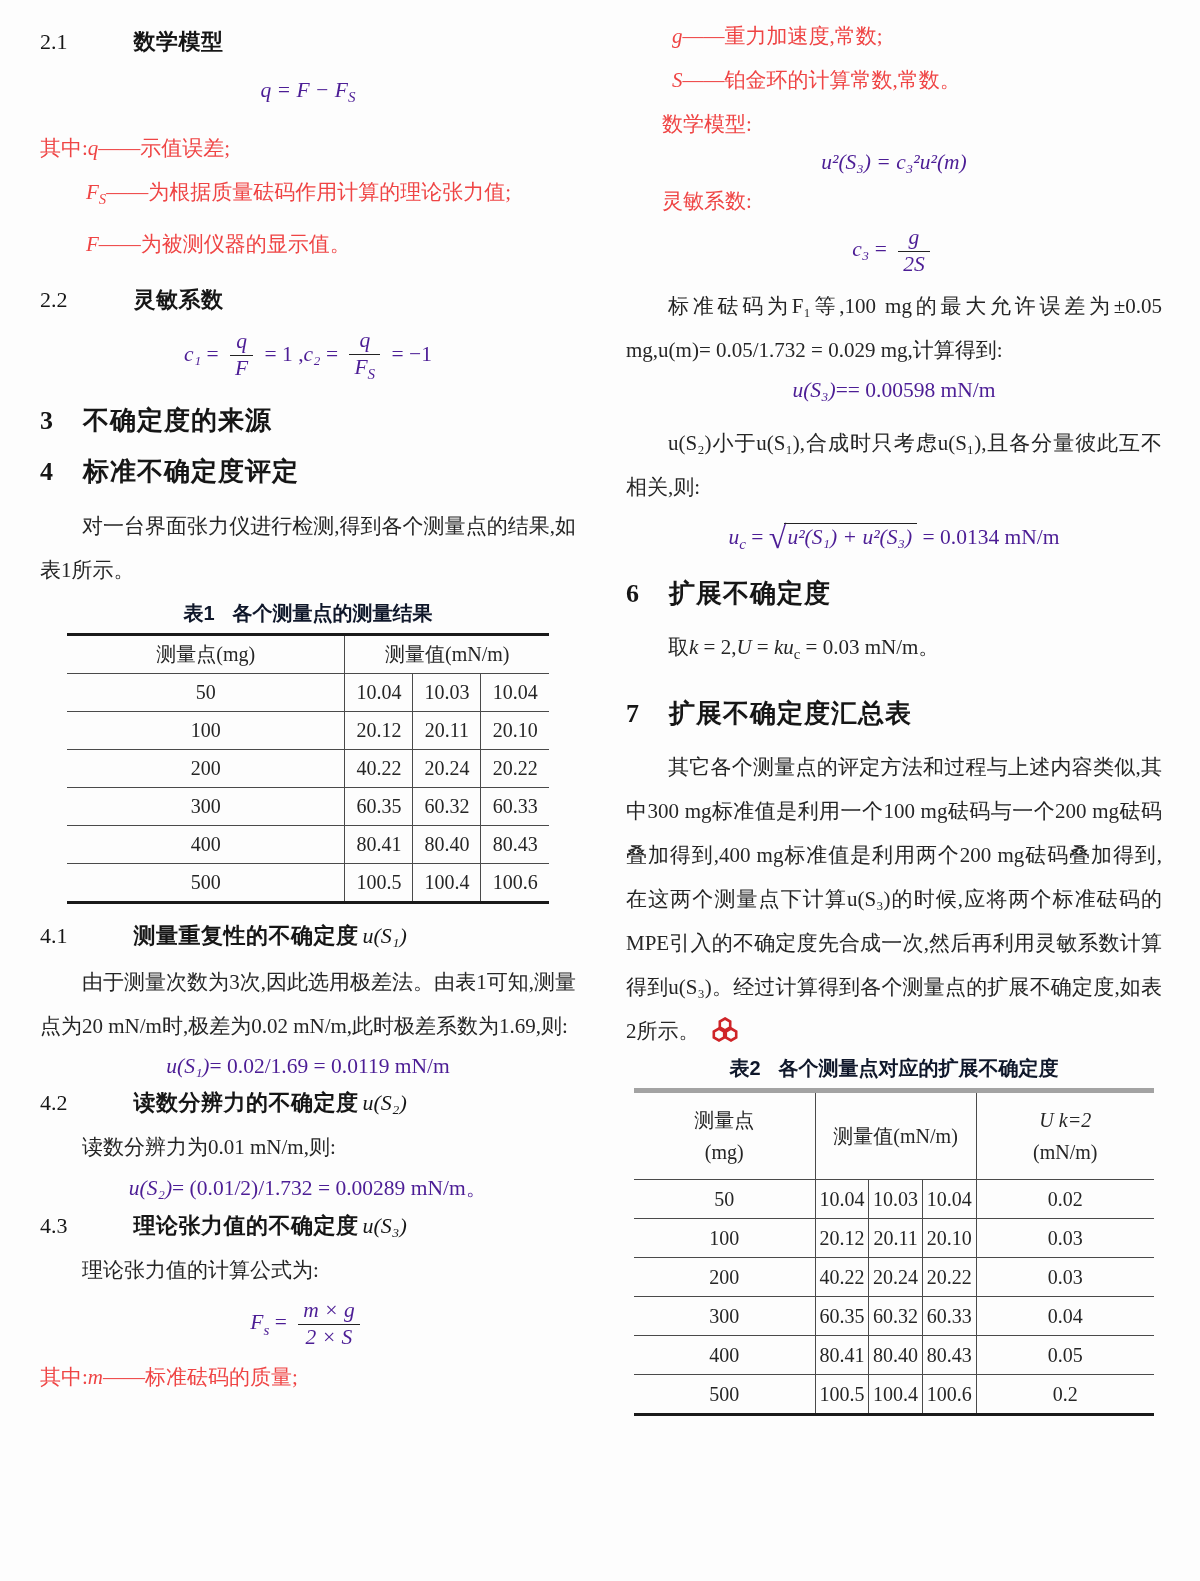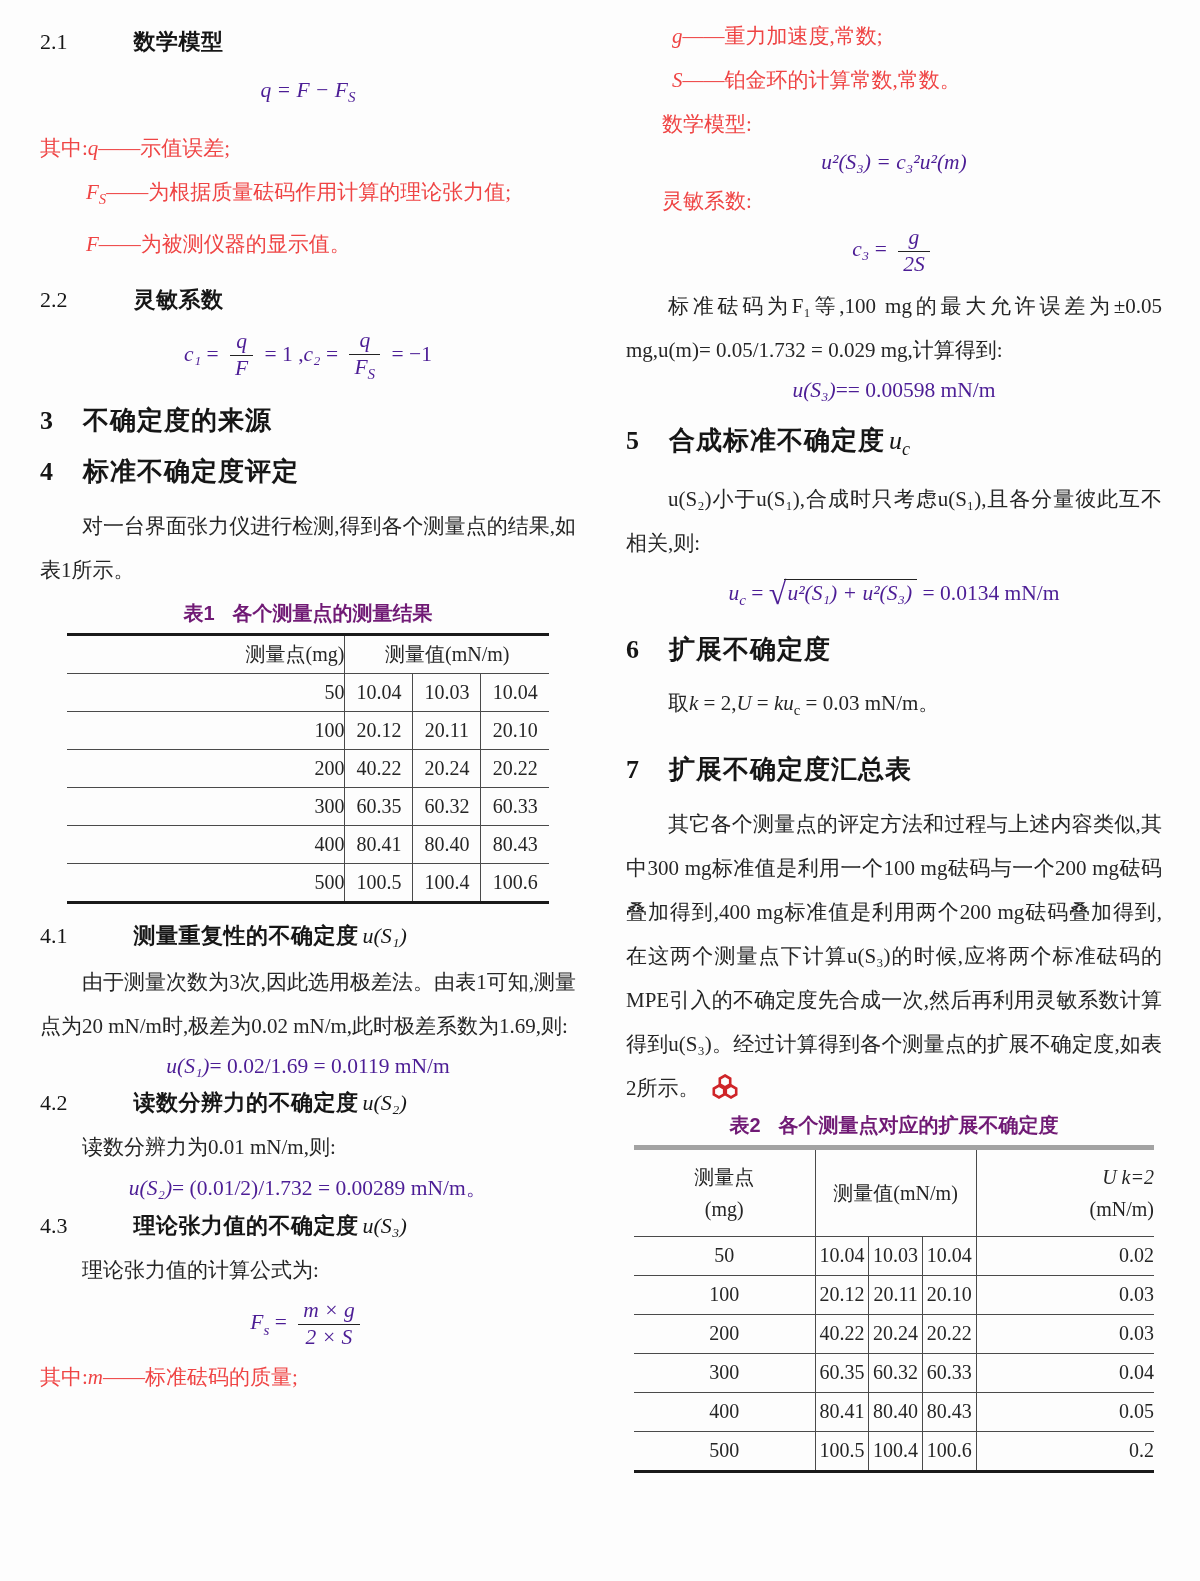--- a/index.html
+++ b/index.html
@@ -37,34 +37,34 @@
   .formula{font-size:21.5px;text-align:center;color:#4c1d95;}
   .formula .v{font-style:italic;}
   .formula sub{font-size:70%;font-style:italic;}
   .frac{display:inline-block;vertical-align:middle;text-align:center;line-height:1.2;margin:0 6px;}
   .frac .num,.frac .den{display:block;padding:0 5px;}
   .frac .den{border-top:1.5px solid #222;}
   .rad{font-size:32px;font-style:normal;vertical-align:-4px;margin-right:-2px;}
   .radicand{border-top:1.8px solid #222;padding:1px 5px 0 3px;}
 
   
-  .caption{font-size:20px;text-align:center;margin-top:8px;color:#701a75;
+  .caption{font-size:20px;text-align:center;margin-top:8px;color:#0f172a;
     font-weight:700;font-family:"Liberation Sans","DejaVu Sans",sans-serif;}
   .caption .cno{margin-right:18px;}
   table{border-collapse:collapse;margin:6px auto 0;table-layout:fixed;}
   td{text-align:center;font-size:20px;color:#252525;padding:0;}
   .t1{width:482px;border-top:3px solid #1a1a1a;border-bottom:3px solid #1a1a1a;}
   .t1 td{height:37px;border-bottom:1px solid #4a4a4a;}
   .t1 td:not(:first-child){border-left:1px solid #4a4a4a;}
-  .t1 .c1{width:150px;text-align:right;} .t1 .cv{width:110px;}
+  .t1 .c1{width:150px;} .t1 .cv{width:110px;}
   .t2{width:520px;border-top:5px solid #a3a3a3;border-bottom:3px solid #1a1a1a;}
   .t2 td{height:38px;border-bottom:1px solid #4a4a4a;}
   .t2 td:not(:first-child){border-left:1px solid #4a4a4a;}
   .t2 .hrow td{height:86px;line-height:32px;}
-  .t2 .c1{width:112px;} .t2 .cv{width:99px;} .t2 .cu{width:110px;text-align:right;}
+  .t2 .c1{width:112px;} .t2 .cv{width:99px;} .t2 .cu{width:110px;}
   .t2 .uvar{font-style:italic;}
 
   .endmark{display:inline-block;vertical-align:-4px;margin-left:10px;}
 </style>
 </head>
 <body>
 
 <div class="page">
   <div class="cols">
 
@@ -205,23 +205,20 @@
       <div class="formula" style="margin:2px 0 6px;">
         <span class="v">c₃</span>
         <span>=</span>
         <span class="frac"><span class="num v">g</span><span class="den v">2S</span></span>
       </div>
       <p class="p indent">标准砝码为F₁等,100 mg的最大允许误差为±0.05 mg,u(m)= 0.05/1.732 = 0.029 mg,计算得到:</p>
       <div class="formula" style="margin:6px 0;">
         <span class="v">u(S₃)</span><span>== 0.00598 mN/m</span>
       </div>
 
-      <div class="h-big">
-        <span class="no">5</span><span class="bh">合成标准不确定度</span><span class="h-math"><span>u</span><sub>c</sub></span>
-      </div>
       <p class="p indent mt-m">u(S₂)小于u(S₁),合成时只考虑u(S₁),且各分量彼此互不相关,则:</p>
       <div class="formula" style="margin:10px 0 4px;">
         <span class="v">u</span><sub>c</sub>
         <span>=</span>
         <span class="rad">√</span><span class="radicand v">u²(S₁) + u²(S₃)</span>
         <span>= 0.0134 mN/m</span>
       </div>
 
       <div class="h-big">
         <span class="no">6</span><span class="bh">扩展不确定度</span>

